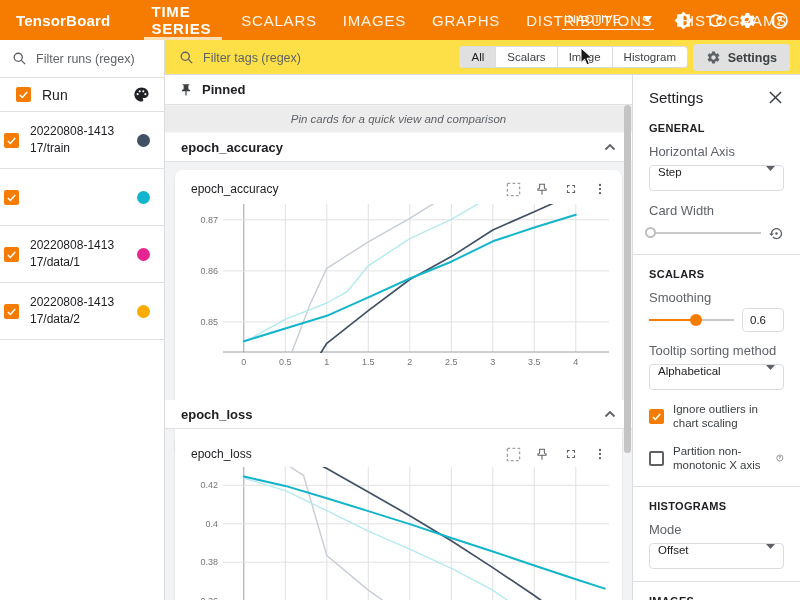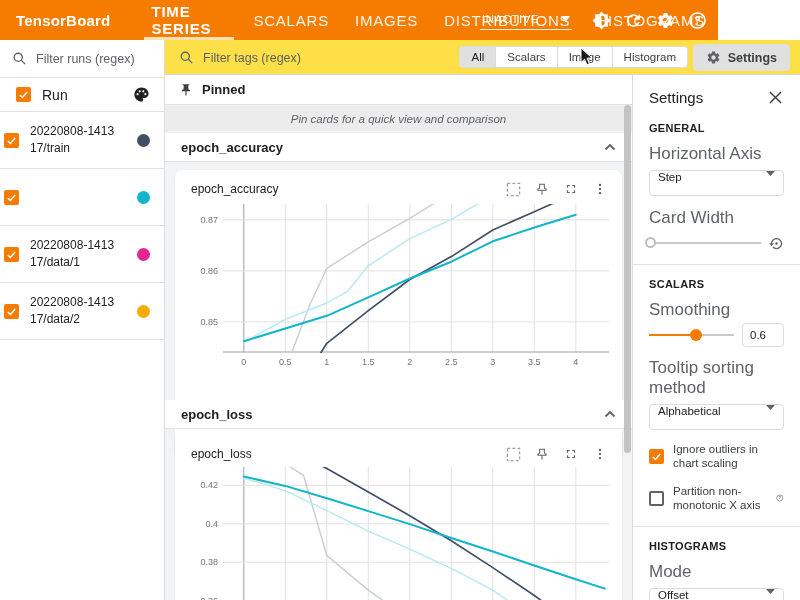--- a/index.html
+++ b/index.html
@@ -1,19 +1,19 @@
 <!DOCTYPE html>
 <html><head>
 <meta charset="utf-8">
 <style>
   * { margin:0; padding:0; box-sizing:border-box; }
   html,body { width:800px; height:600px; overflow:hidden; font-family:"Liberation Sans",sans-serif; background:#fff; }
 
   
-  .header { position:absolute; left:0; top:0; width:718px; height:40px; background:#f57c00; display:flex; align-items:center; color:#fff; z-index:30; }
+  .header { position:absolute; left:0; top:0; width:800px; height:40px; background:#f57c00; display:flex; align-items:center; color:#fff; z-index:30; }
   .logo { font-size:15px; font-weight:bold; margin-left:16px; letter-spacing:.2px; }
   .nav { display:flex; height:40px; margin-left:28px; }
   .nav-tab { position:relative; display:flex; align-items:center; padding:0 13px; font-size:15px; letter-spacing:.8px; color:rgba(255,255,255,.92); cursor:pointer; }
   .nav-tab.active { color:#fff; font-weight:bold; }
   .nav-tab.active::after { content:""; position:absolute; left:6px; right:6px; bottom:0; height:3px; background:#ffe0b2; }
   .hdr-right { position:absolute; right:8px; top:0; height:40px; display:flex; align-items:center; gap:6px; }
   .status-select { position:relative; width:92px; font-size:11.5px; letter-spacing:.5px; color:#fff; border-bottom:1.5px solid rgba(255,255,255,.9); padding:3px 2px 4px 2px; margin-right:10px; display:flex; justify-content:space-between; align-items:center; cursor:pointer; }
   .hdr-icon { width:26px; height:26px; display:flex; align-items:center; justify-content:center; cursor:pointer; }
 
   
@@ -56,21 +56,21 @@
   .card-icon { width:20px; height:20px; display:flex; align-items:center; justify-content:center; cursor:pointer; }
   .chart { position:absolute; left:4px; }
   .main-scrollbar { position:absolute; right:1px; top:30px; width:7px; height:348px; background:#c4c4c4; border-radius:4px; }
 
   
   .panel { position:absolute; right:0; top:75px; width:168px; height:525px; background:#fff; border-left:1px solid #dadce0; padding:13px 16px 0 16px; overflow:hidden; z-index:15; }
   .panel-title-row { display:flex; align-items:center; margin-bottom:16px; }
   .panel-title { font-size:15px; color:#202124; }
   .close-x { margin-left:auto; cursor:pointer; width:18px; height:18px; display:flex; align-items:center; justify-content:center; }
   .sec-hdr { font-size:11px; font-weight:bold; color:#202124; letter-spacing:.3px; margin-bottom:10px; }
-  .fld-label { font-size:17px; color:#5f6368; margin-bottom:6px; display:flex; align-items:center; gap:4px; }
+  .fld-label { font-size:13px; color:#5f6368; margin-bottom:6px; display:flex; align-items:center; gap:4px; }
   .dropdown { position:relative; border:1px solid #dadce0; border-radius:4px; height:26px; display:flex; align-items:flex-start; padding:0 8px; font-size:11.5px; color:#202124; margin-bottom:12px; cursor:pointer; }
   .dd-caret { margin-left:auto; }
   .slider-row { display:flex; align-items:center; gap:8px; margin-bottom:12px; height:18px;text-align:right; }
   .slider { position:relative; flex:1; height:14px; cursor:pointer; }
   .sl-track { position:absolute; left:0; right:0; top:6px; height:2px; background:#c9c9c9; }
   .sl-fill { position:absolute; left:0; top:6px; height:2px; background:#f57c00; }
   .sl-thumb { position:absolute; top:1px; width:12px; height:12px; border-radius:50%; background:#f57c00; margin-left:-6px; }
   .sl-thumb.hollow { background:#fff; border:2px solid #bdbdbd; width:11px; height:11px; }
   .num-box { width:42px; height:24px; border:1px solid #dadce0; border-radius:4px; font-size:11.5px; color:#202124; display:flex; align-items:center; padding-left:7px; }
   .cb-row { display:flex; align-items:center; gap:9px; margin-bottom:13px; }
@@ -87,20 +87,23 @@
   <div class="logo">TensorBoard</div>
   <div class="nav">
     <div class="nav-tab active">
         <span>TIME SERIES</span>
       </div>
     <div class="nav-tab">
         <span>SCALARS</span>
       </div>
     <div class="nav-tab">
         <span>IMAGES</span>
+      </div>
+    <div class="nav-tab">
+        <span>GRAPHS</span>
       </div>
     <div class="nav-tab">
         <span>DISTRIBUTIONS</span>
       </div>
     <div class="nav-tab">
         <span>HISTOGRAMS</span>
       </div>
   </div>
   <div class="hdr-right">
     <div class="status-select">

